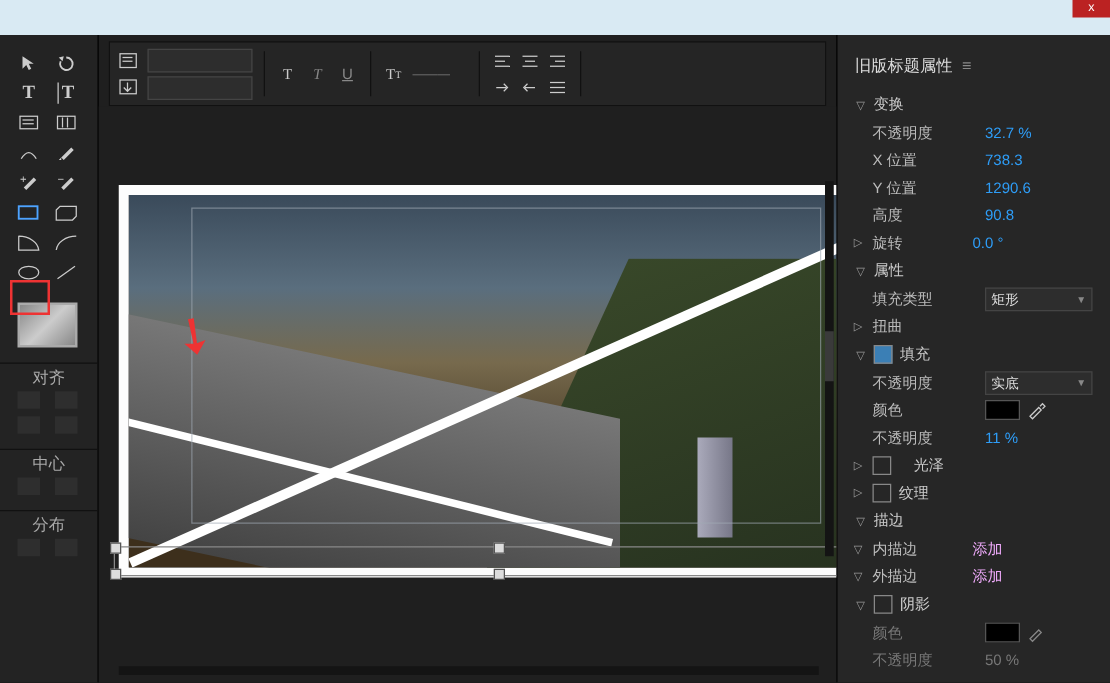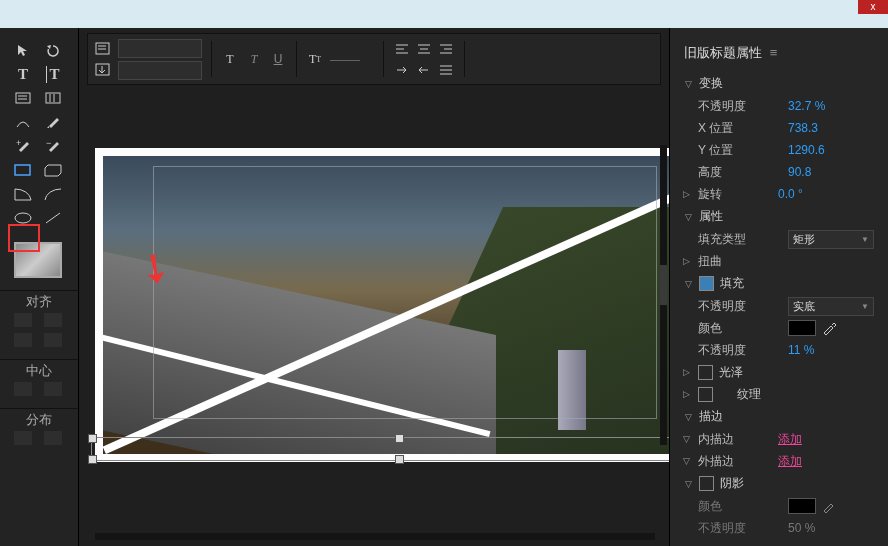--- a/index.html
+++ b/index.html
@@ -43,21 +43,21 @@
 .ptab{padding:6px 8px 10px 14px;font-size:13px;color:#ddd}
 .grp{padding:3px 0 3px 14px;display:flex;align-items:center;gap:6px;color:#ccc}
 .caret{width:9px;display:inline-block;text-align:center;color:#999;font-size:9px}
 .prop{display:flex;padding:2px 0 2px 28px;align-items:center;height:18px}
 .pl{flex:0 0 90px;color:#bbb}
 .pv{color:#2e9df7}
 .dim{color:#777}
 .sel{width:76px;height:17px;background:#2d2d2d;border:1px solid #444;color:#ddd;font-size:11px;display:flex;align-items:center;padding:0 4px;justify-content:space-between}
 .sw{width:26px;height:14px;border:1px solid #555;background:#000;margin-right:6px}
 .pk{width:14px;height:14px}
-.link{color:#ec4899;text-decoration:underline}
+.link{color:#f0abfc;}
 .cb{width:13px;height:13px;border:1px solid #888;display:inline-block}
 .cbon{background:#3b7fb5}
 svg{overflow:visible}
 </style>
 </head>
 <body>
 
 <div class="titlebar">
   <div class="close">x</div>
 </div>
@@ -360,26 +360,26 @@
           <path d="M2 12 L9 5 L11 7 L4 14 Z M10 4 L12 2 L14 4 L12 6" stroke="#ccc" fill="none"></path>
         </svg>
       </div>
     <div class="prop">
         <span class="pl">不透明度</span>
         <span class="pv">11 %</span>
       </div>
     <div class="prop">
         <span class="caret" style="margin-left:-16px;margin-right:7px">▷</span>
         <span class="cb"></span>
-        <span style="margin-left:6px">光泽</span>
+        <span style="margin-left:18px">光泽</span>
       </div>
     <div class="prop">
         <span class="caret" style="margin-left:-16px;margin-right:7px">▷</span>
         <span class="cb"></span>
-        <span style="margin-left:24px">纹理</span>
+        <span style="margin-left:6px">纹理</span>
       </div>
 
     <div class="grp">
         <span class="caret">▽</span>
         <span>描边</span>
       </div>
     <div class="prop">
         <span class="caret" style="margin-left:-16px;margin-right:7px">▽</span>
         <span class="pl" style="flex-basis:80px">内描边</span>
         <span class="link">添加</span>

